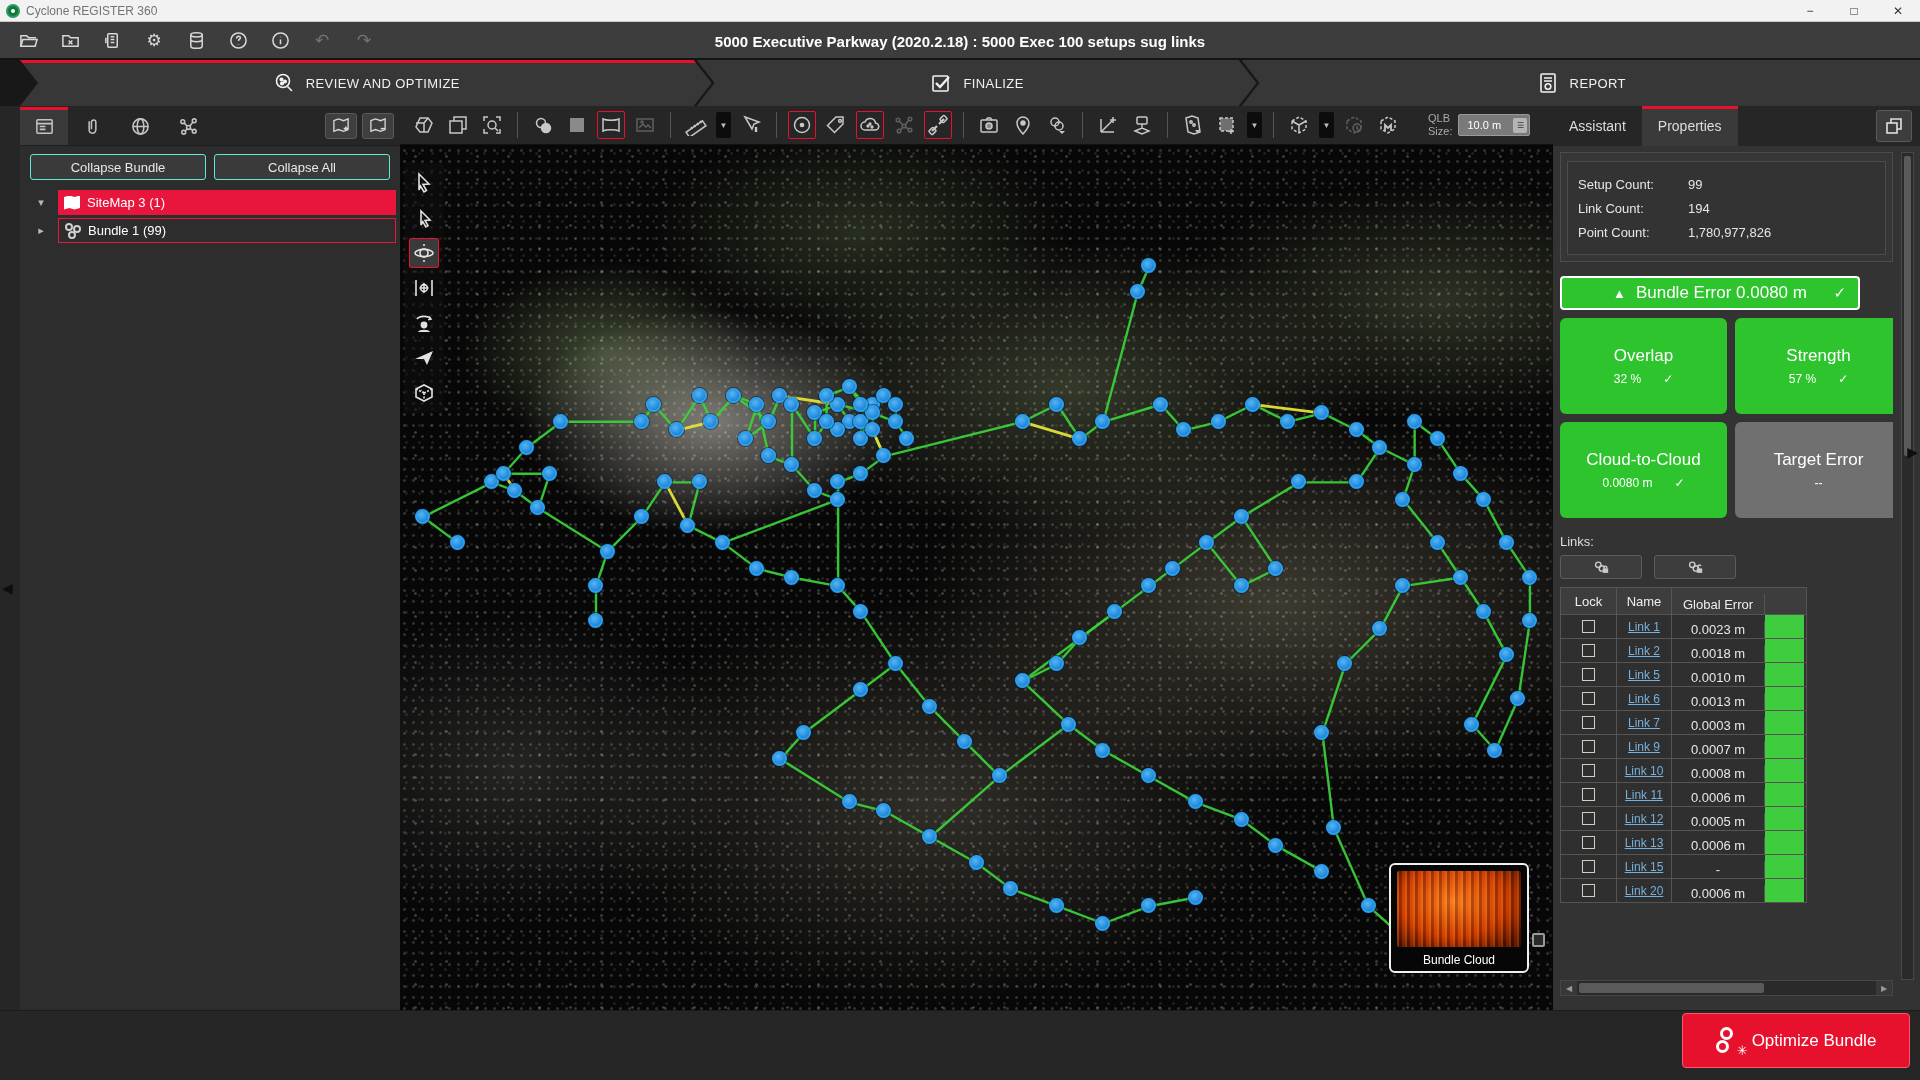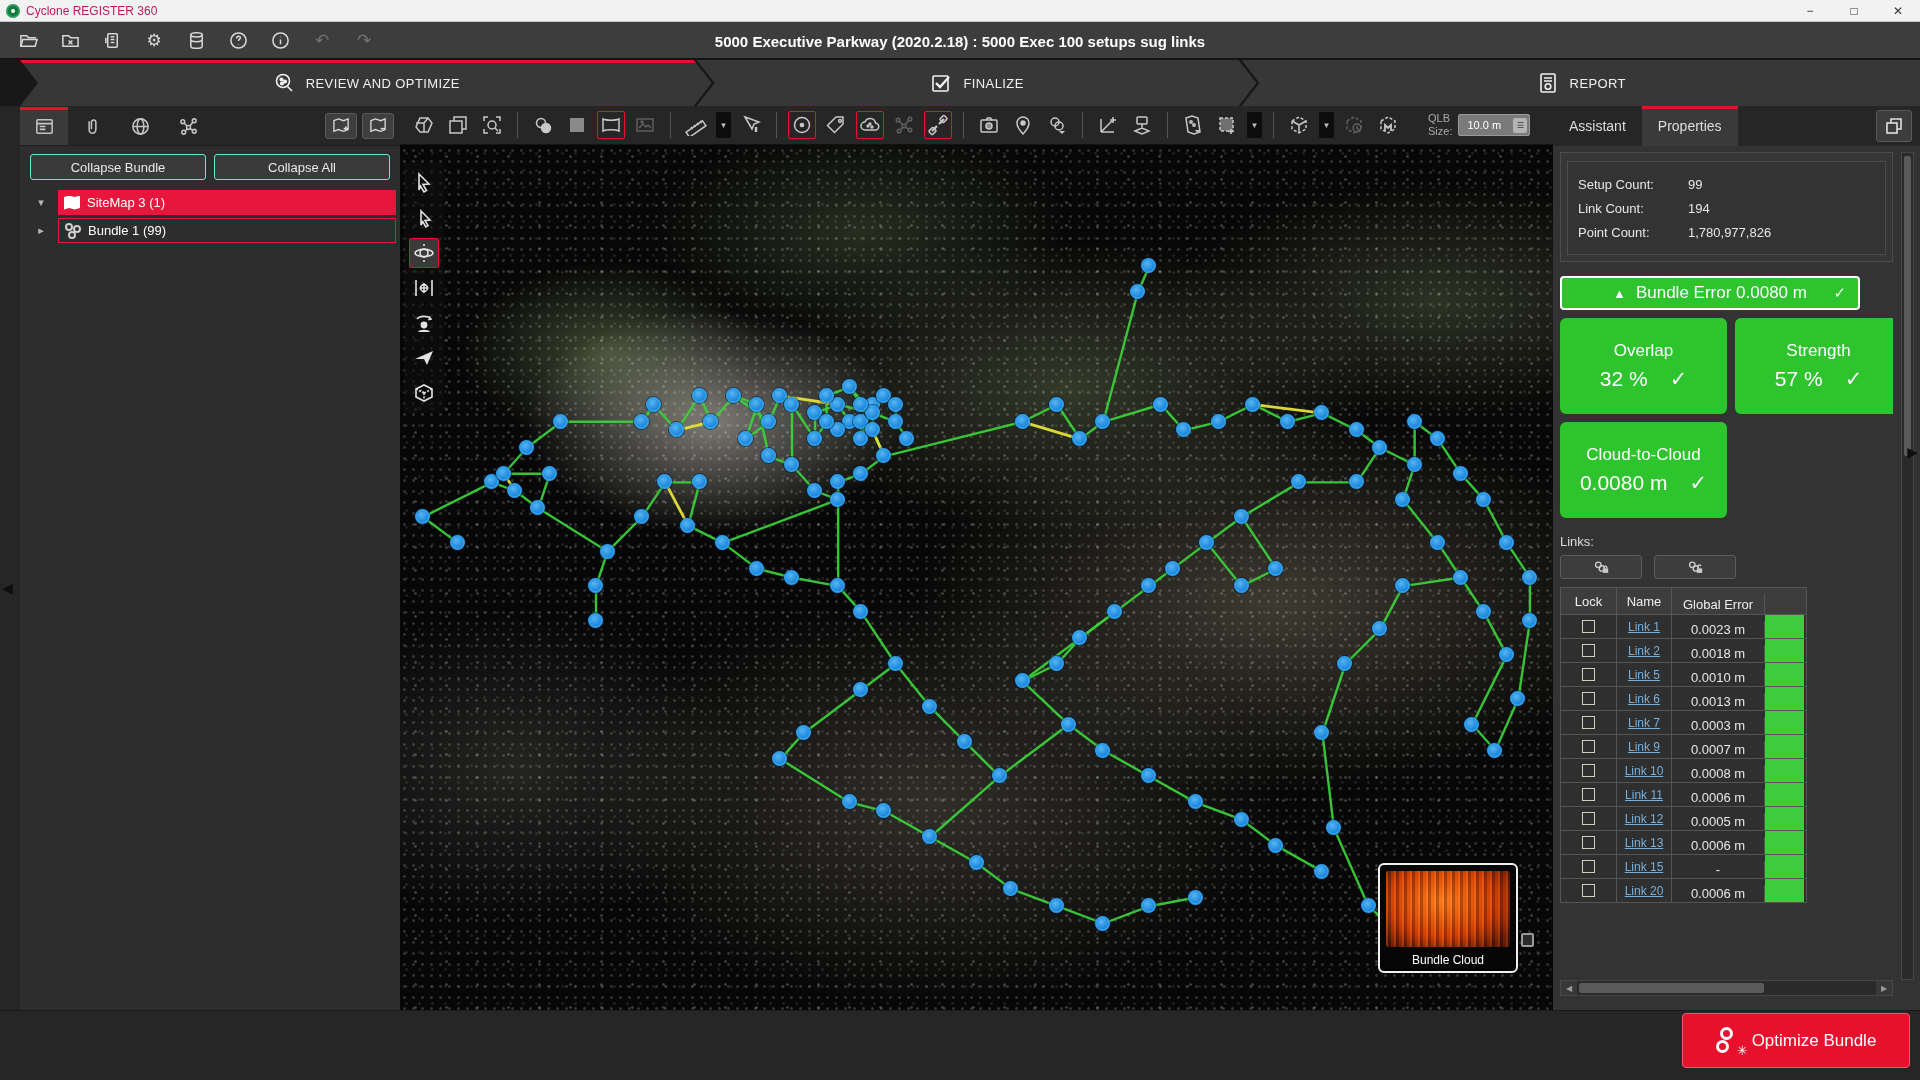--- a/index.html
+++ b/index.html
@@ -10,21 +10,21 @@
   *{box-sizing:border-box;margin:0;padding:0;font-family:"Liberation Sans",sans-serif;}
   html,body{width:1920px;height:1080px;overflow:hidden;background:#262626;}
   body{position:relative;color:#e8e8e8;font-size:13px;}
 
   
   .titlebar{position:absolute;left:0;top:0;width:1920px;height:22px;background:#f2f2f2;color:#111;
     display:flex;align-items:center;padding-left:6px;border-bottom:1px solid #c8c8c8;}
   .app-logo{width:14px;height:14px;border-radius:50%;background:#0e7a3c;border:2px solid #2a9a5c;
     display:inline-block;margin-right:6px;position:relative;}
   .app-logo::after{content:"";position:absolute;left:3px;top:3px;width:4px;height:4px;border-radius:50%;background:#fff;}
-  .tb-title{font-size:12px;color:#be185d;}
+  .tb-title{font-size:12px;color:#737373;}
   .win-controls{margin-left:auto;display:flex;height:100%;}
   .win-btn{width:44px;height:100%;display:flex;align-items:center;justify-content:center;font-size:12px;color:#333;}
 
   
   .toolbar{position:absolute;left:0;top:22px;width:1920px;height:38px;background:#3d3d3d;
     display:flex;align-items:center;padding-left:18px;border-bottom:2px solid #141414;}
   .toolbar .ti{width:20px;height:20px;margin-right:22px;display:flex;align-items:center;justify-content:center;color:#d8d8d8;font-size:17px;}
   .ti svg{width:19px;height:19px;stroke:#d8d8d8;fill:none;stroke-width:1.6;}
   .ti.disabled{opacity:.35;}
   .proj-title{position:absolute;left:0;right:0;top:0;height:38px;display:flex;align-items:center;justify-content:center;
@@ -115,21 +115,21 @@
   .nodes{position:absolute;inset:0;}
   .node{position:absolute;width:15px;height:15px;margin:-8px 0 0 -8px;border-radius:50%;
     background:radial-gradient(circle at 38% 32%, var(--node-blue-light), var(--node-blue) 70%);
     border:2px solid #2e9fe8;box-shadow:0 0 0 1px rgba(0,30,70,.55);}
   .vtools{position:absolute;left:4px;top:18px;width:40px;background:rgba(14,14,14,.55);border-radius:3px;
     display:flex;flex-direction:column;align-items:center;gap:5px;padding:5px 0;}
   .vtool{width:30px;height:30px;display:flex;align-items:center;justify-content:center;border:1px solid transparent;border-radius:2px;}
   .vtool svg{width:24px;height:24px;stroke:#e2e2e2;fill:none;stroke-width:1.6;}
   .vtool.active{border-color:var(--accent-red);background:#3a3a3a;}
 
-  .minimap{position:absolute;right:35px;bottom:37px;width:140px;height:110px;background:#060606;
+  .minimap{position:absolute;right:24px;bottom:37px;width:140px;height:110px;background:#060606;
     border:2px solid #f0f0f0;border-radius:6px;padding:6px 6px 2px 6px;}
   .minimap-img{width:100%;height:76px;border-radius:2px;
     background:
       repeating-linear-gradient(90deg, rgba(255,130,30,.35) 0 2px, rgba(90,20,0,.4) 2px 5px, rgba(255,70,0,.3) 5px 8px),
       radial-gradient(at 45% 40%, #ff8c28, #c23a00 55%, #3a0c00 85%, #160400);}
   .minimap-label{text-align:center;color:#fff;font-size:12px;padding-top:6px;}
   .minimap-detach{position:absolute;right:-18px;top:68px;width:13px;height:14px;border:2px solid #9a9a9a;border-radius:2px;background:#2a2a2a;}
 
   
   .rpanel{position:absolute;left:1553px;top:106px;width:367px;height:904px;background:#333;}
@@ -152,21 +152,21 @@
   .stat-row{display:flex;height:24px;align-items:center;font-size:13px;color:#e6e6e6;}
   .stat-row .sl{width:110px;}
   .banner{margin-top:14px;width:300px;height:34px;background:var(--ok-green);border:2px solid #fff;border-radius:4px;
     display:flex;align-items:center;justify-content:center;gap:10px;color:#fff;font-size:17px;position:relative;}
   .banner .chev{font-size:13px;}
   .banner .chk{position:absolute;right:12px;font-size:15px;}
   .metrics{margin-top:8px;width:342px;display:grid;grid-template-columns:167px 167px;grid-auto-rows:96px;gap:8px;}
   .mcard{border-radius:6px;background:var(--ok-green);color:#fff;display:flex;flex-direction:column;align-items:center;justify-content:center;gap:6px;}
   .mcard.na{background:var(--na-gray);}
   .mcard .mt{font-size:17px;}
-  .mcard .mvrow{display:flex;align-items:center;gap:22px;font-size:21px;}
+  .mcard .mvrow{display:flex;align-items:center;gap:22px;font-size:12px;}
   .links-label{margin-top:16px;font-size:13px;color:#ddd;}
   .lock-btns{display:flex;gap:12px;margin-top:6px;}
   .lockbtn{width:82px;height:24px;background:#3d3d3d;border:1px solid #5c5c5c;border-radius:3px;
     display:flex;align-items:center;justify-content:center;}
   .lockbtn svg{width:18px;height:15px;stroke:#c9c9c9;fill:none;stroke-width:1.6;}
   .ltable{margin-top:8px;border:1px solid #555;width:247px;}
   .lhead{display:flex;background:#3d3d3d;height:26px;font-size:13px;color:#eee;}
   .lhead>div{display:flex;align-items:center;justify-content:center;border-right:1px solid #555;}
   .c-lock{width:56px;flex:0 0 auto;}
   .c-name{width:55px;flex:0 0 auto;}
@@ -928,20 +928,26 @@
             <span>✓</span>
           </div>
       </div>
       <div class="mcard">
         <div class="mt">Cloud-to-Cloud</div>
         <div class="mvrow">
             <span>0.0080 m</span>
             <span>✓</span>
           </div>
       </div>
+      <div class="mcard na">
+        <div class="mt">Target Error</div>
+        <div class="mvrow">
+            <span>--</span>
+          </div>
+      </div>
     </div>
 
     <div class="links-label">Links:</div>
     <div class="lock-btns">
       <div class="lockbtn">
         <svg viewBox="0 0 20 16">
             <circle cx="7" cy="5" r="3"></circle>
             <circle cx="11" cy="9" r="3"></circle>
             <rect x="12" y="9" width="6" height="5" fill="#c9c9c9" stroke="none"></rect>
             <path d="M13.5 9V8a1.5 1.5 0 0 1 3 0v1"></path>

